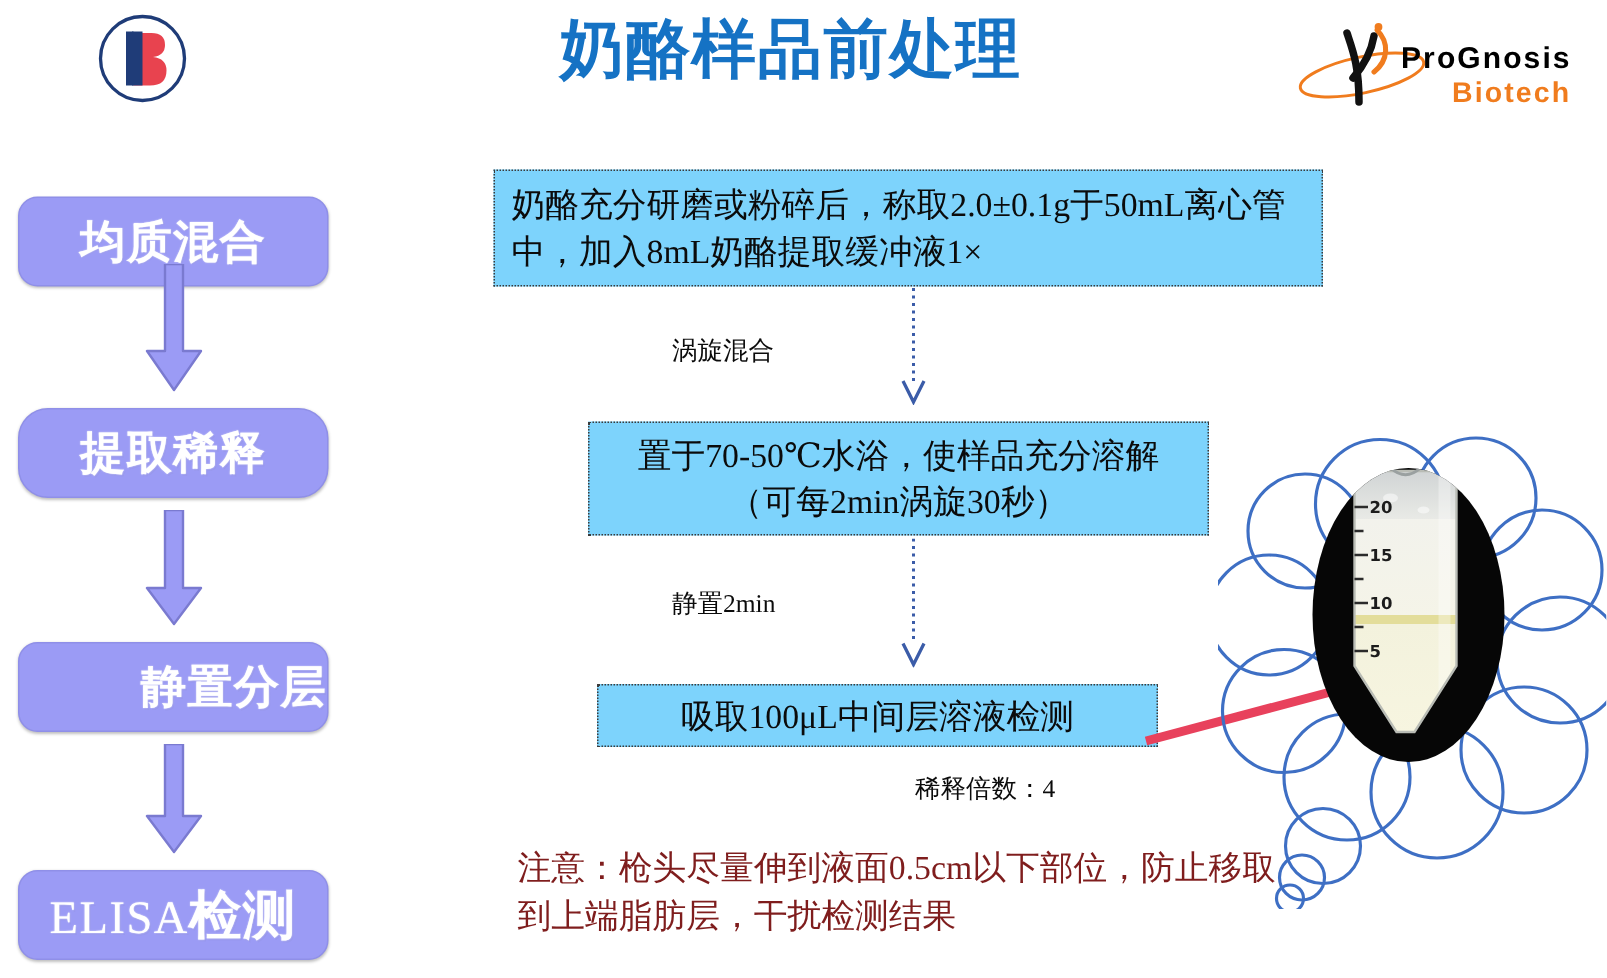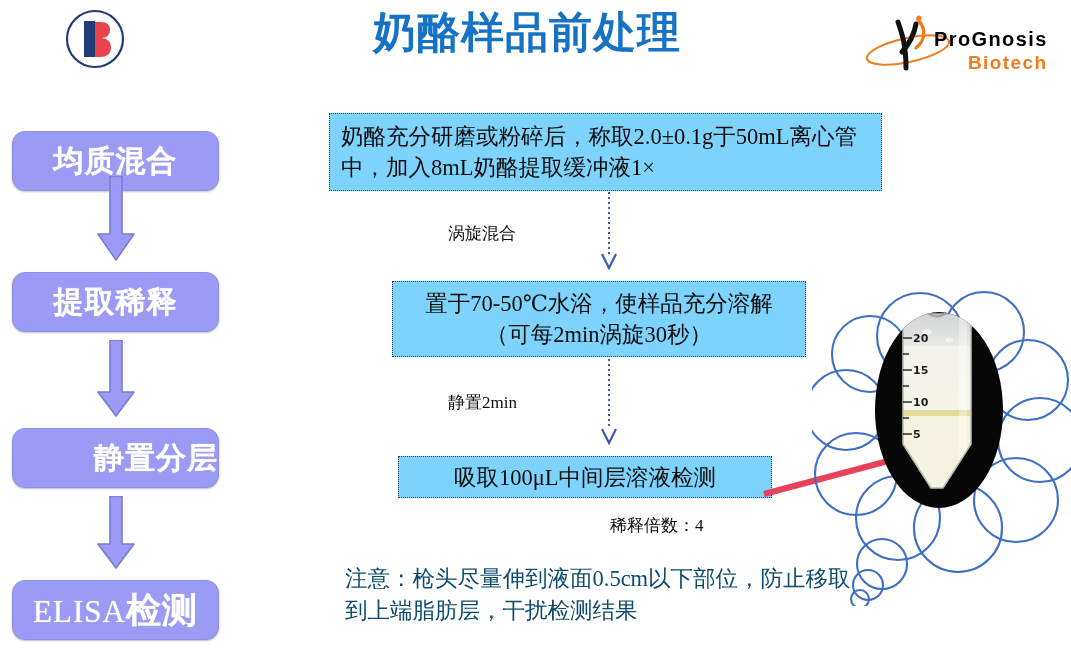--- a/index.html
+++ b/index.html
@@ -93,21 +93,21 @@
     font-family: "Liberation Serif", "DejaVu Serif", serif;
     font-weight: normal;
     font-size: 31px;
   }
   .flow-box.serif-label .flow-label b {
     font-family: "Liberation Sans", "DejaVu Sans", sans-serif;
     font-weight: bold;
     font-size: 35px;
   }
   #box-step-1 { top: 108px; margin-top: 23px; }
-  #box-step-2 { top: 272px; }
+  #box-step-2 { top: 272px; border-radius: 20px; }
   #box-step-3 { top: 428px; justify-content: flex-end; }
   #box-step-4 { top: 580px; }
 
   .flow-arrow {
     position: absolute;
     left: 92px;
     width: 48px;
   }
   #arrow-1 { top: 176px; height: 88px; }
   #arrow-2 { top: 340px; height: 80px; }
@@ -157,21 +157,21 @@
   #caption-rest    { left: 448px; top: 391px; }
   #caption-dilution{ left: 610px; top: 514px; }
 
   #note-text {
     position: absolute;
     left: 345px;
     top: 563px;
     width: 520px;
     font-size: 22.5px;
     line-height: 1.42;
-    color: #0c4a6e;
+    color: #7f1d1d;
   }
 
   .dot-arrow {
     position: absolute;
     width: 22px;
   }
   #dot-arrow-1 { left: 598px; top: 192px; height: 78px; }
   #dot-arrow-2 { left: 598px; top: 359px; height: 86px; }
 
   #red-arrow {

